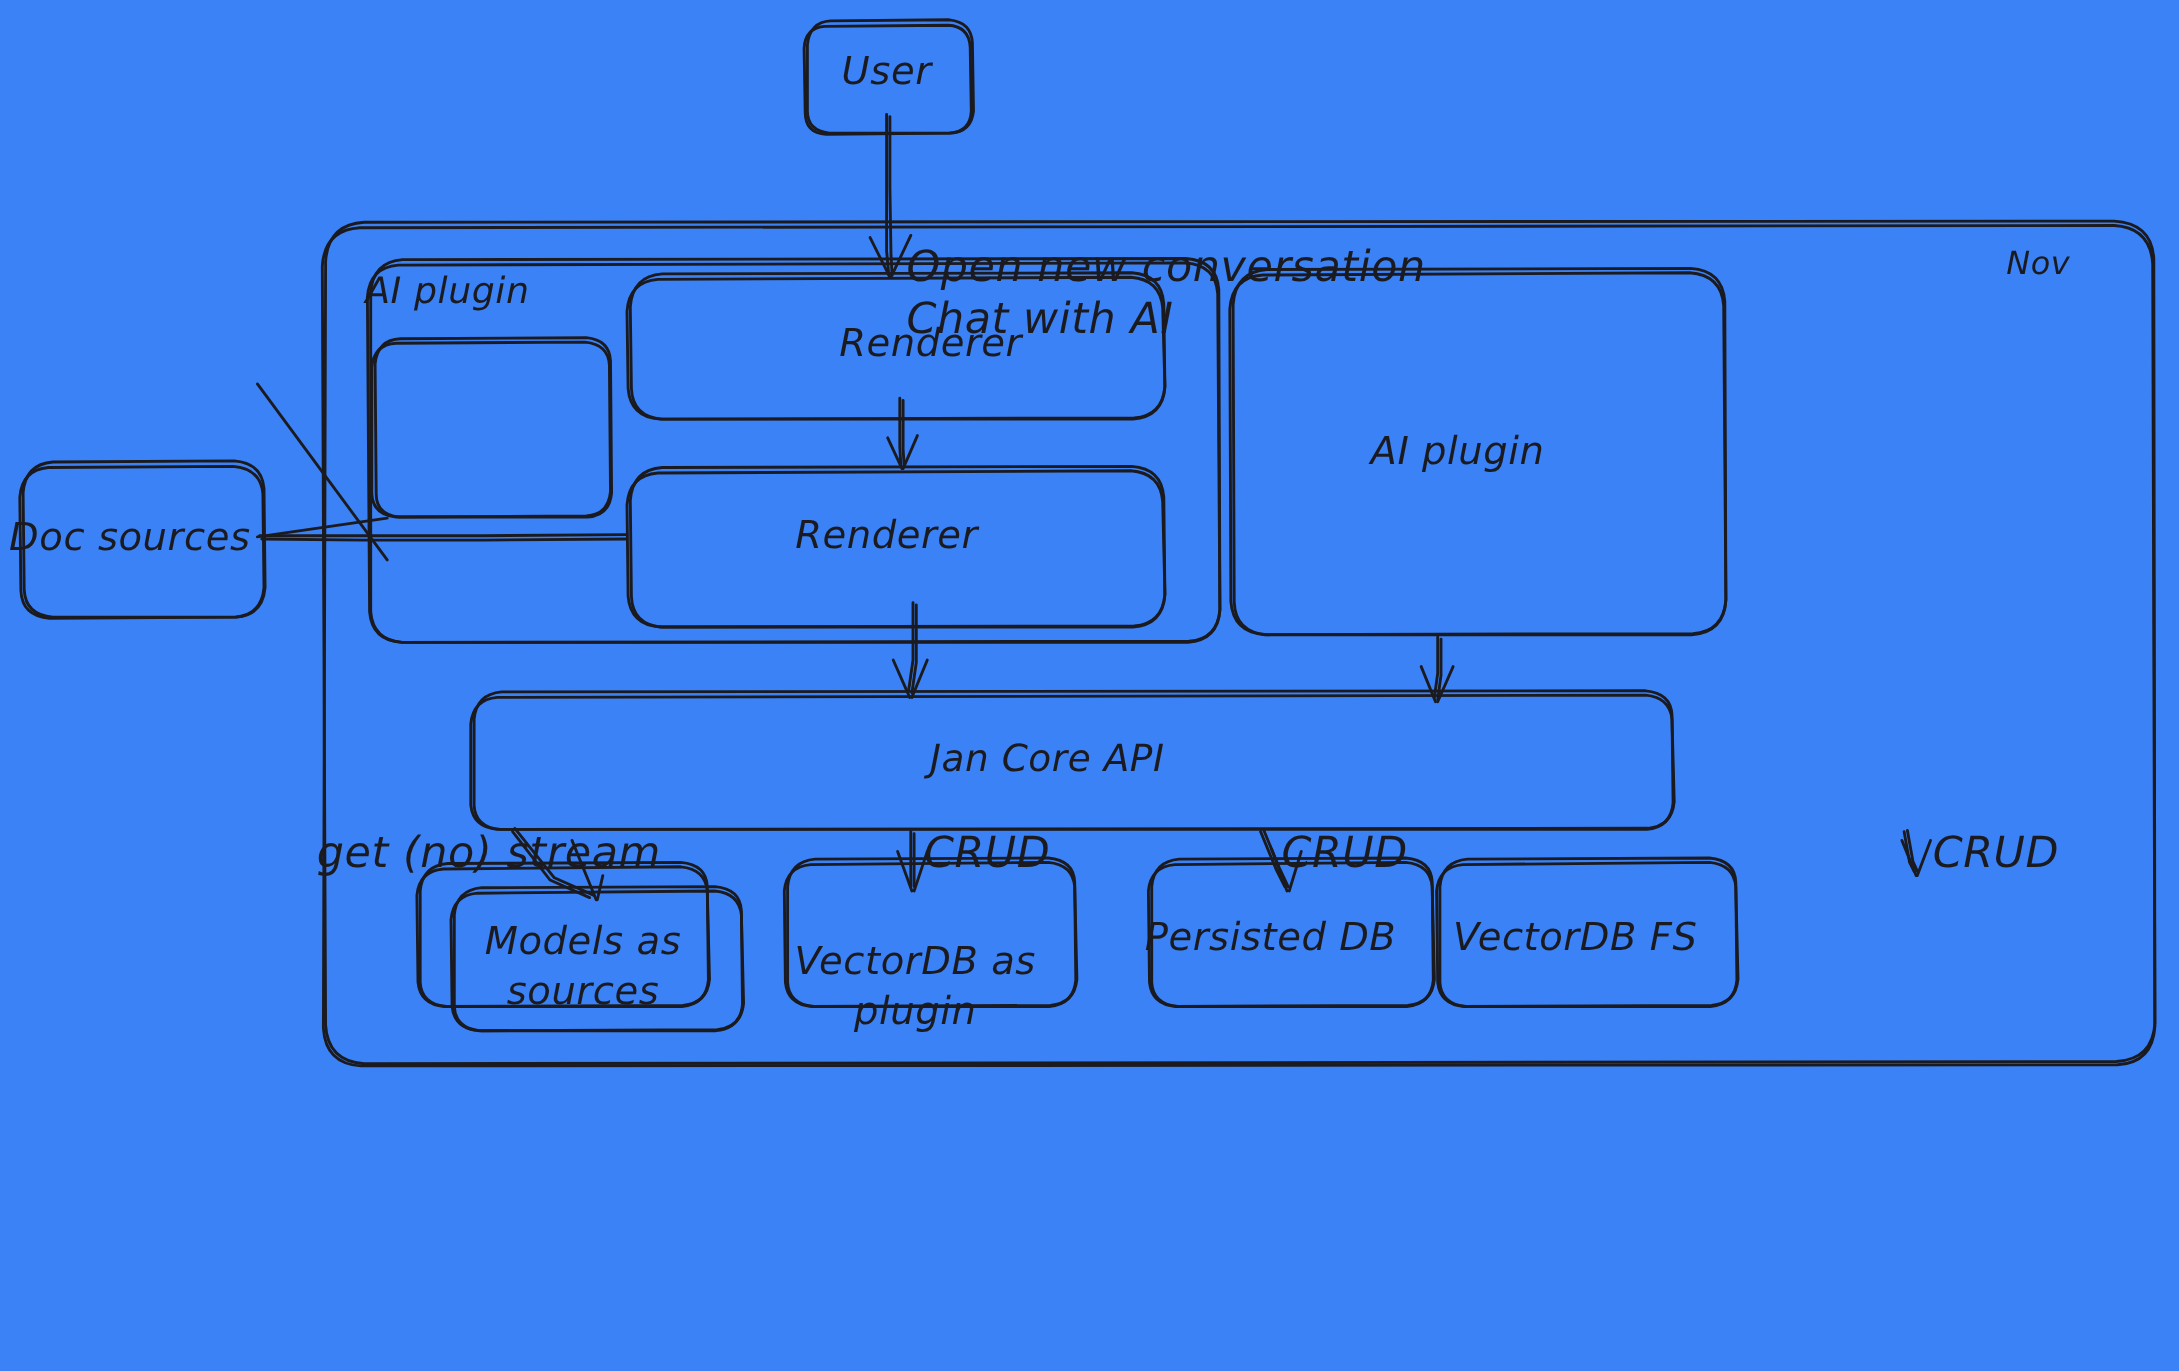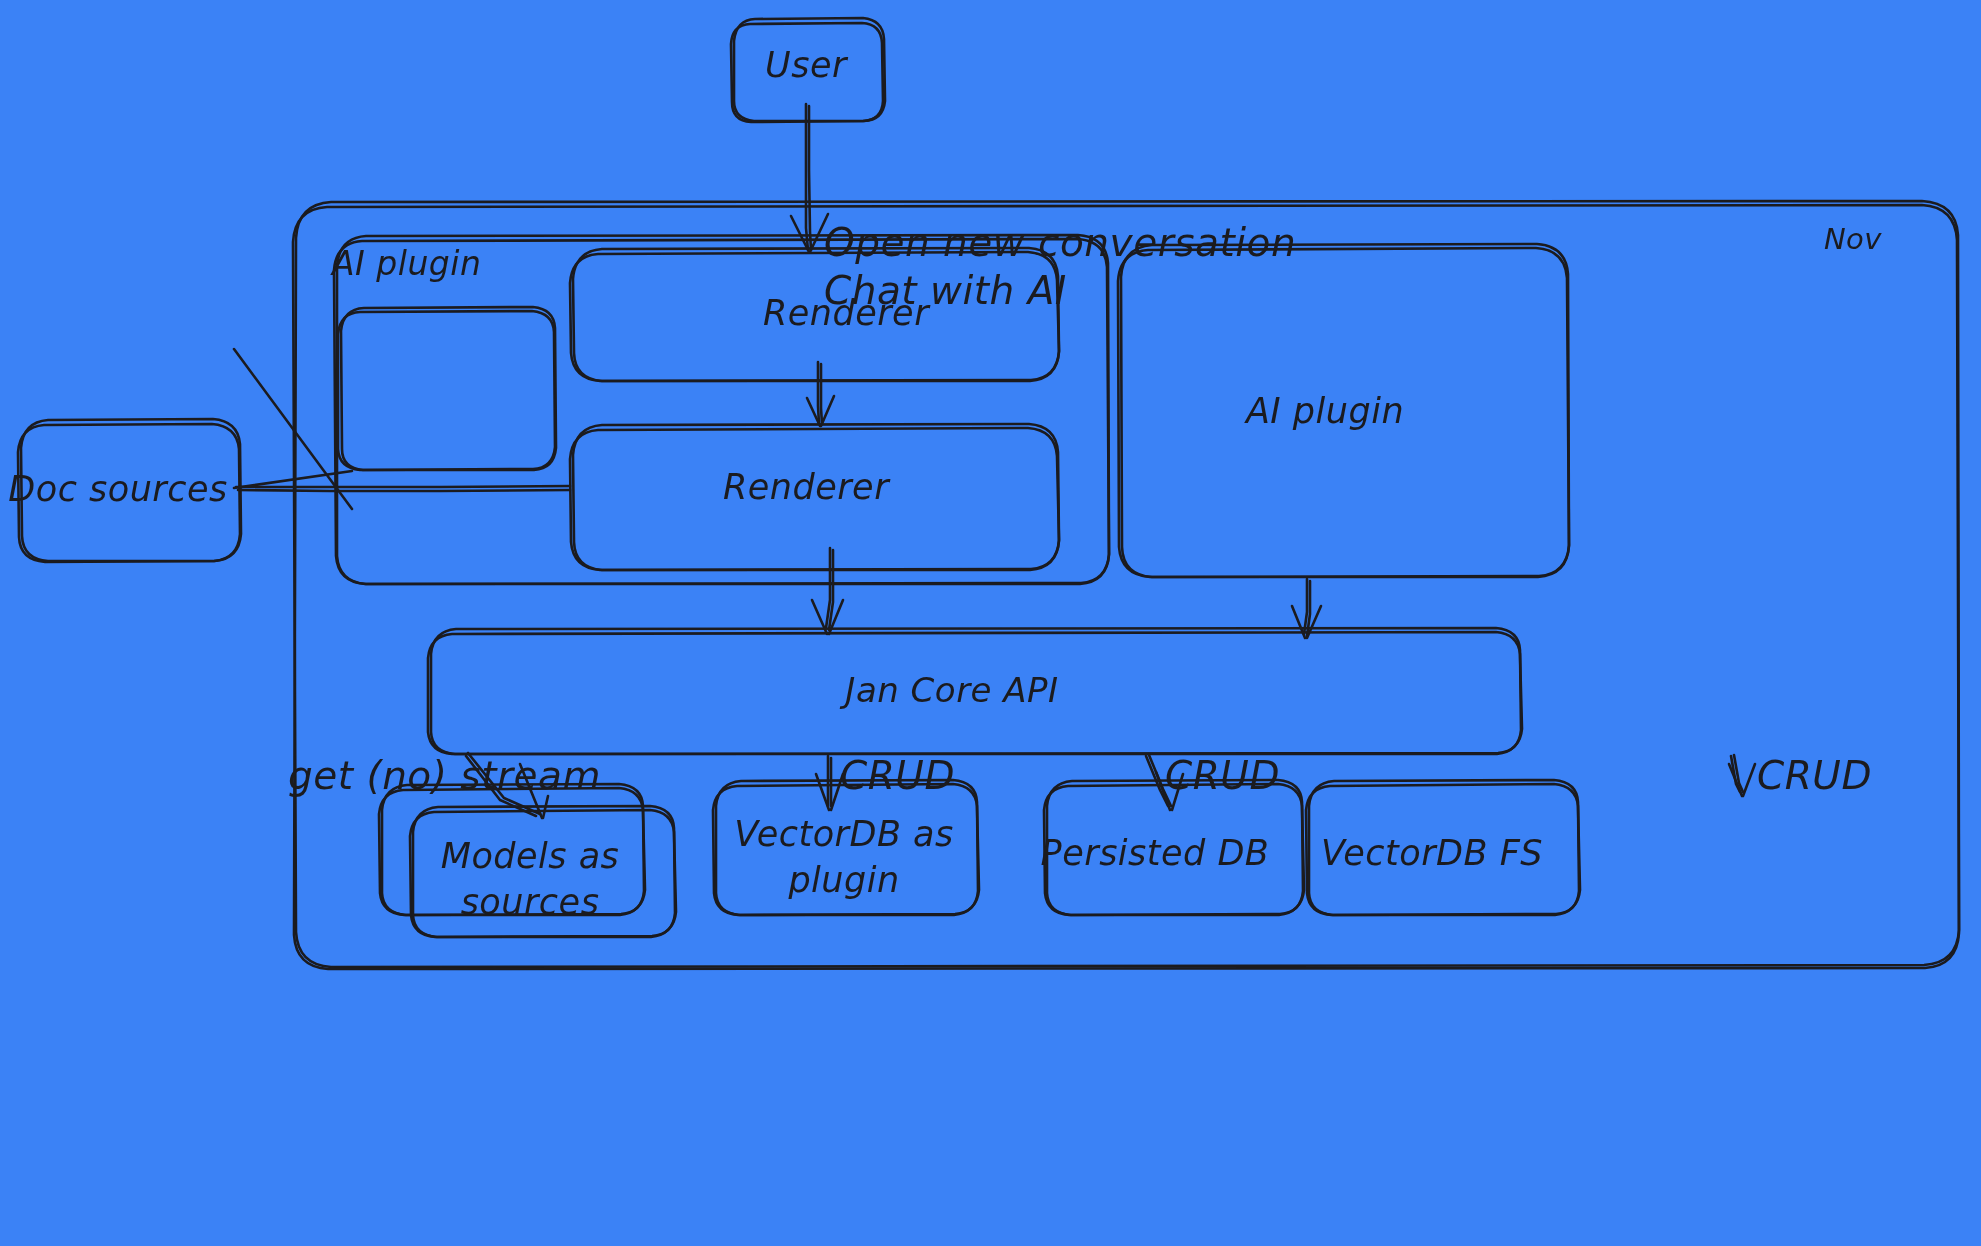--- a/index.html
+++ b/index.html
@@ -218,20 +218,20 @@
 
   <div class="lbl t-edge block" style="left:840px; top:752px;">CRUD</div>
 
   <div class="lbl t-edge block" style="left:1165px; top:752px;">CRUD</div>
 
   <div class="lbl t-edge block" style="left:1757px; top:752px;">CRUD</div>
 
   <div class="lbl t-node center" style="left:530px; top:834px; white-space:pre-line; line-height:1.3;">Models as
 sources</div>
 
-  <div class="lbl t-node center" style="left:832px; top:812px; white-space:pre-line; line-height:1.3;margin-left:12px;">VectorDB as
+  <div class="lbl t-node center" style="left:832px; top:852px; white-space:pre-line; line-height:1.3;">VectorDB as
 plugin</div>
 
   <div class="lbl t-node center" style="left:1155px; top:832px;">Persisted DB</div>
 
   <div class="lbl t-node center" style="left:1432px; top:832px;">VectorDB FS</div>
 
 </div>
 
 </body></html>

